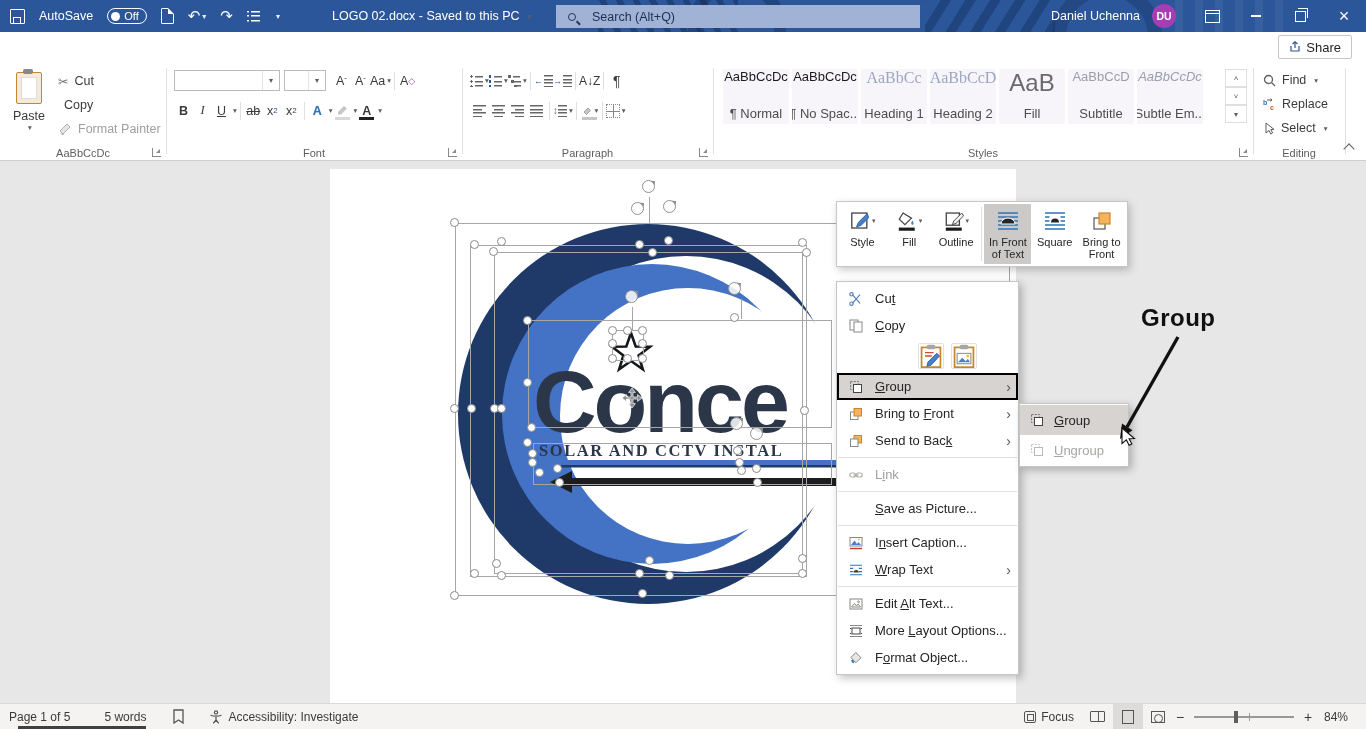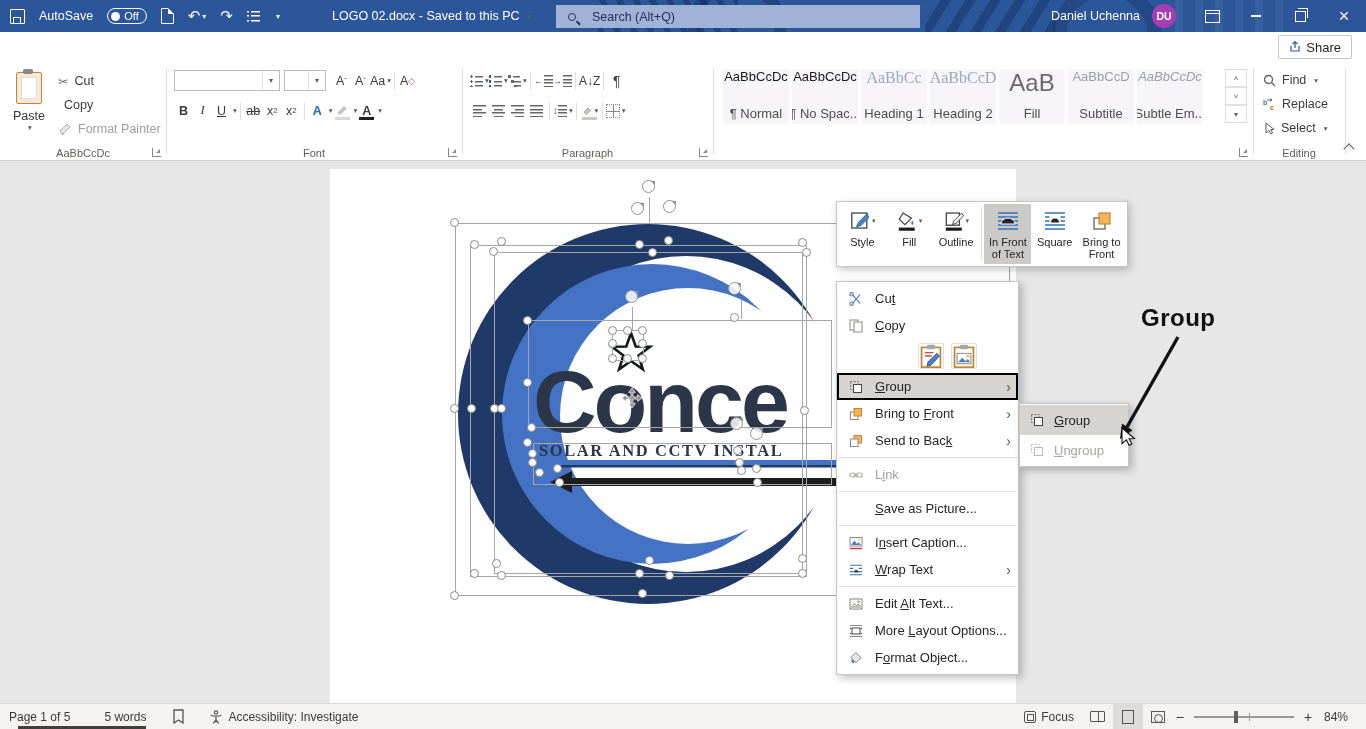--- a/index.html
+++ b/index.html
@@ -441,20 +441,21 @@
         <div class="stylecard k-subtle-italic" data-interactable="true">
           <span class="sc-preview" data-interactable="false">AaBbCcDc</span>
                     <span class="sc-name" data-interactable="false">Subtle Em...</span>
         </div>
       </div>
     <div class="stylescroll" data-interactable="false">
       <span data-interactable="true">˄</span>
       <span data-interactable="true">˅</span>
       <span data-interactable="true">▾</span>
     </div>
+    <div class="glabel" data-interactable="false">Styles</div>
     <span class="launcher" data-interactable="true"></span>
   </div>
 
   <div class="rgroup" style="left:1253px;width:92px" data-interactable="false">
     <div class="edrow" style="top:7px" data-interactable="true">
       <svg width="13" height="13" viewBox="0 0 13 13" data-interactable="false">
           <circle cx="5.5" cy="5.5" r="4" fill="none" stroke="#605e5c" stroke-width="1.3"></circle>
           <path d="M8.5 8.5 L12 12" stroke="#605e5c" stroke-width="1.3"></path>
         </svg>
       <span data-interactable="false">Find</span>

